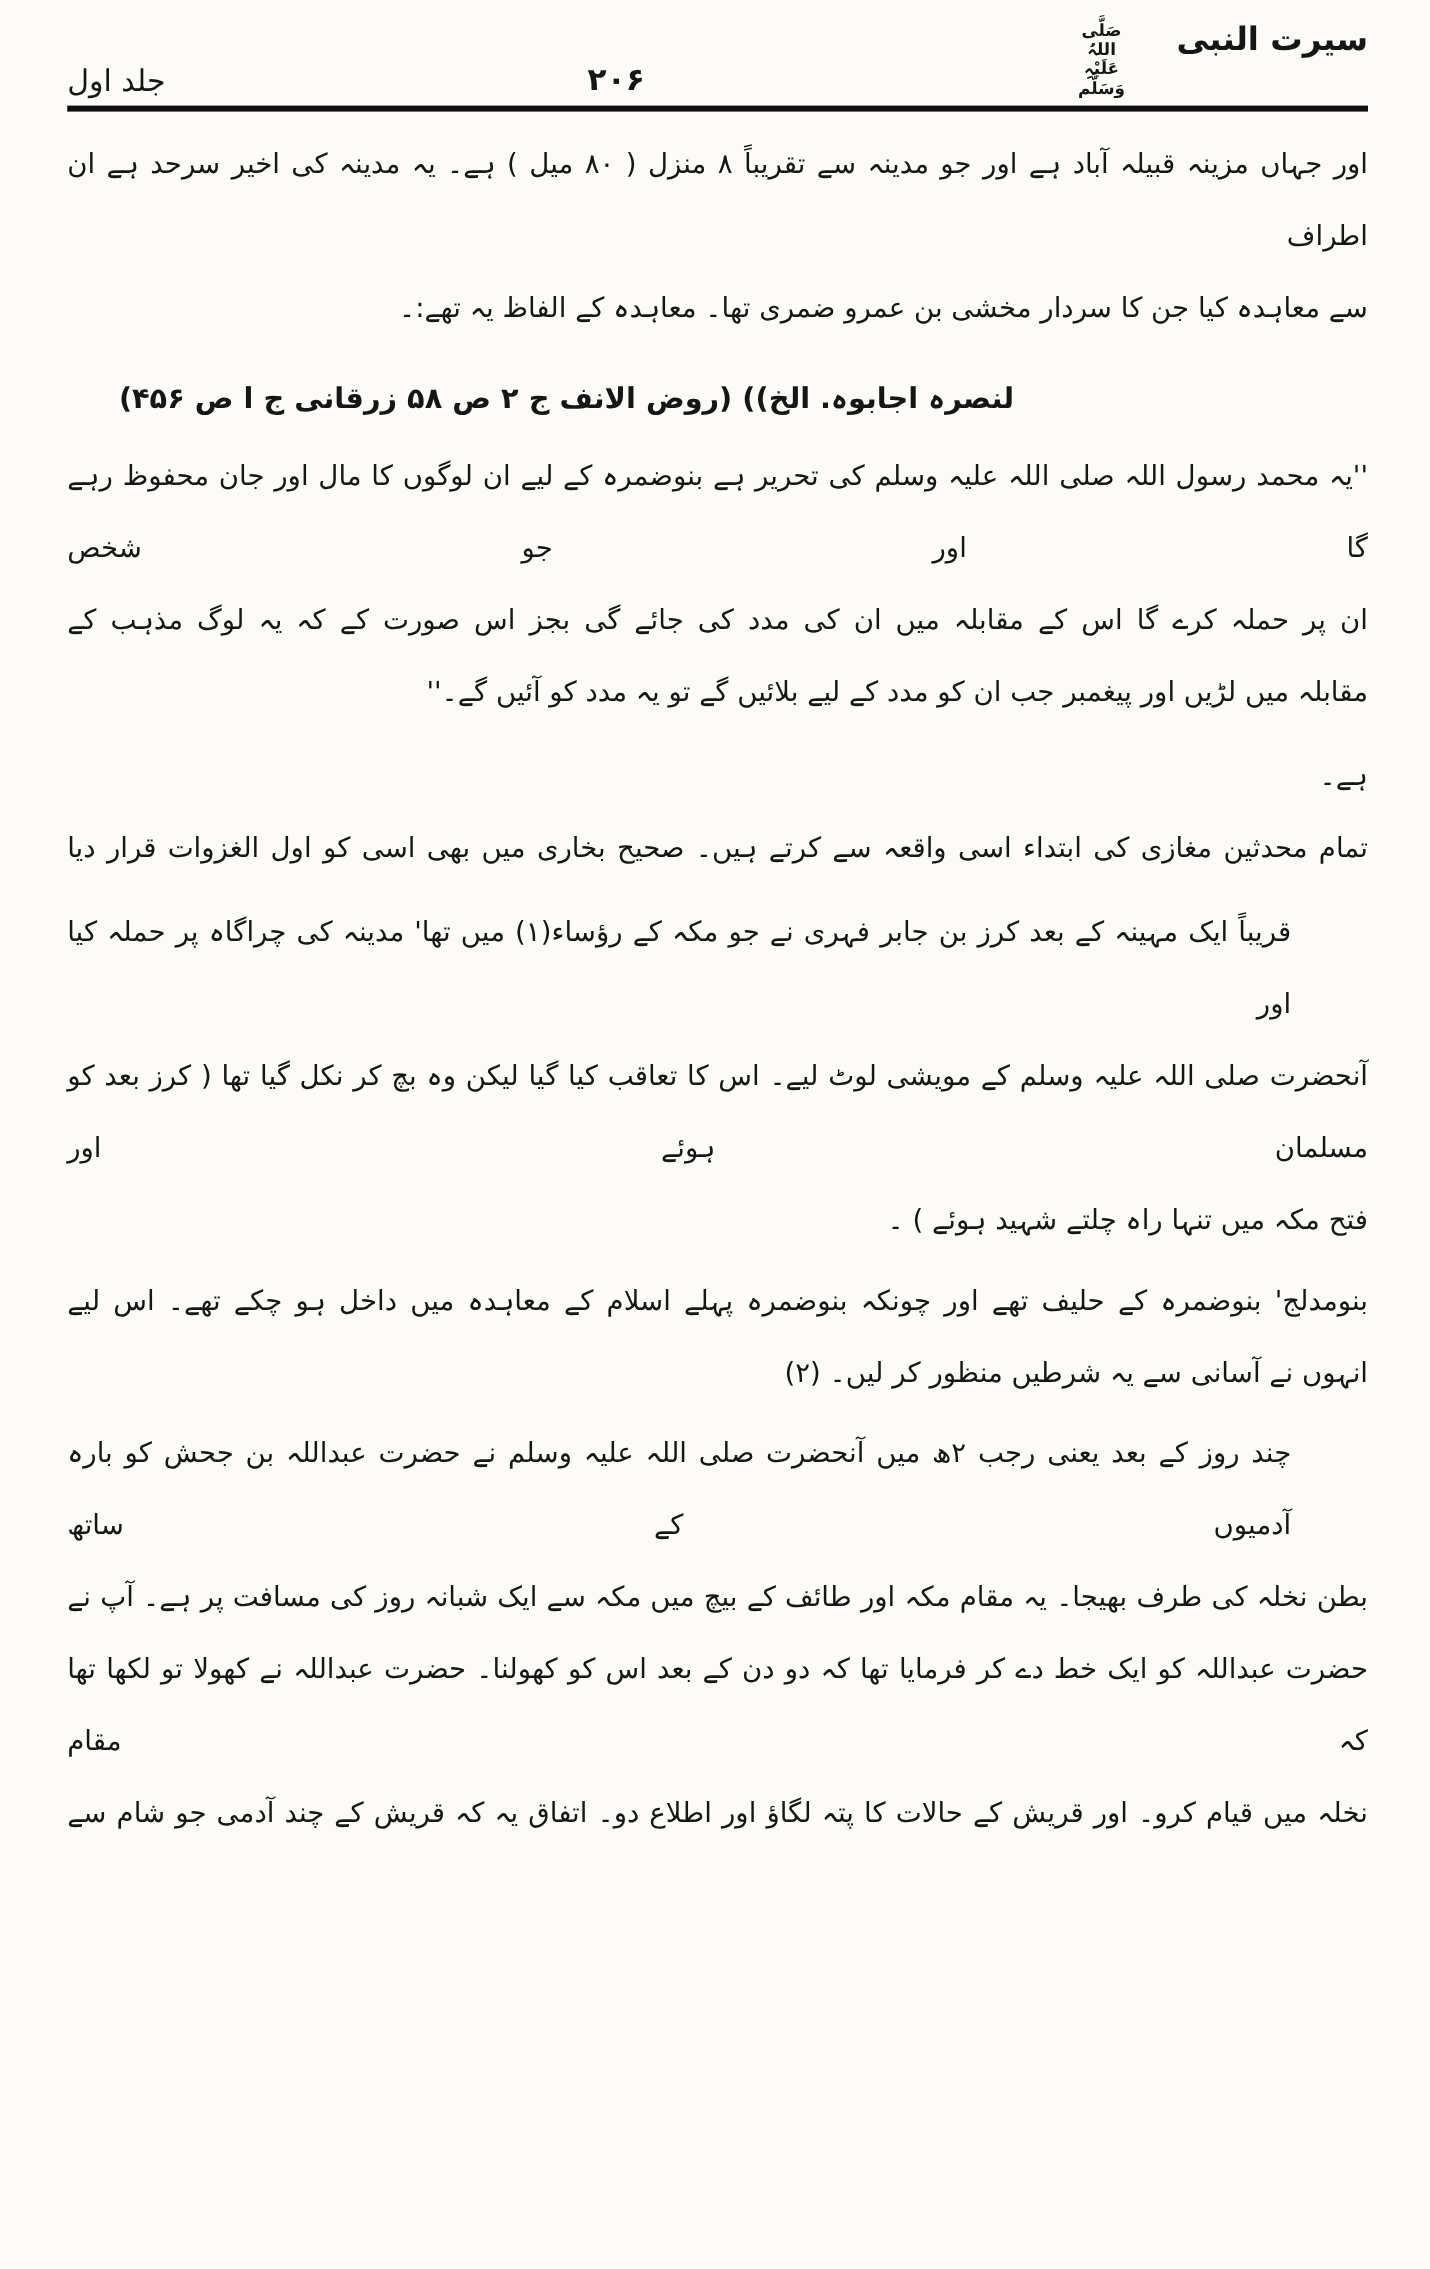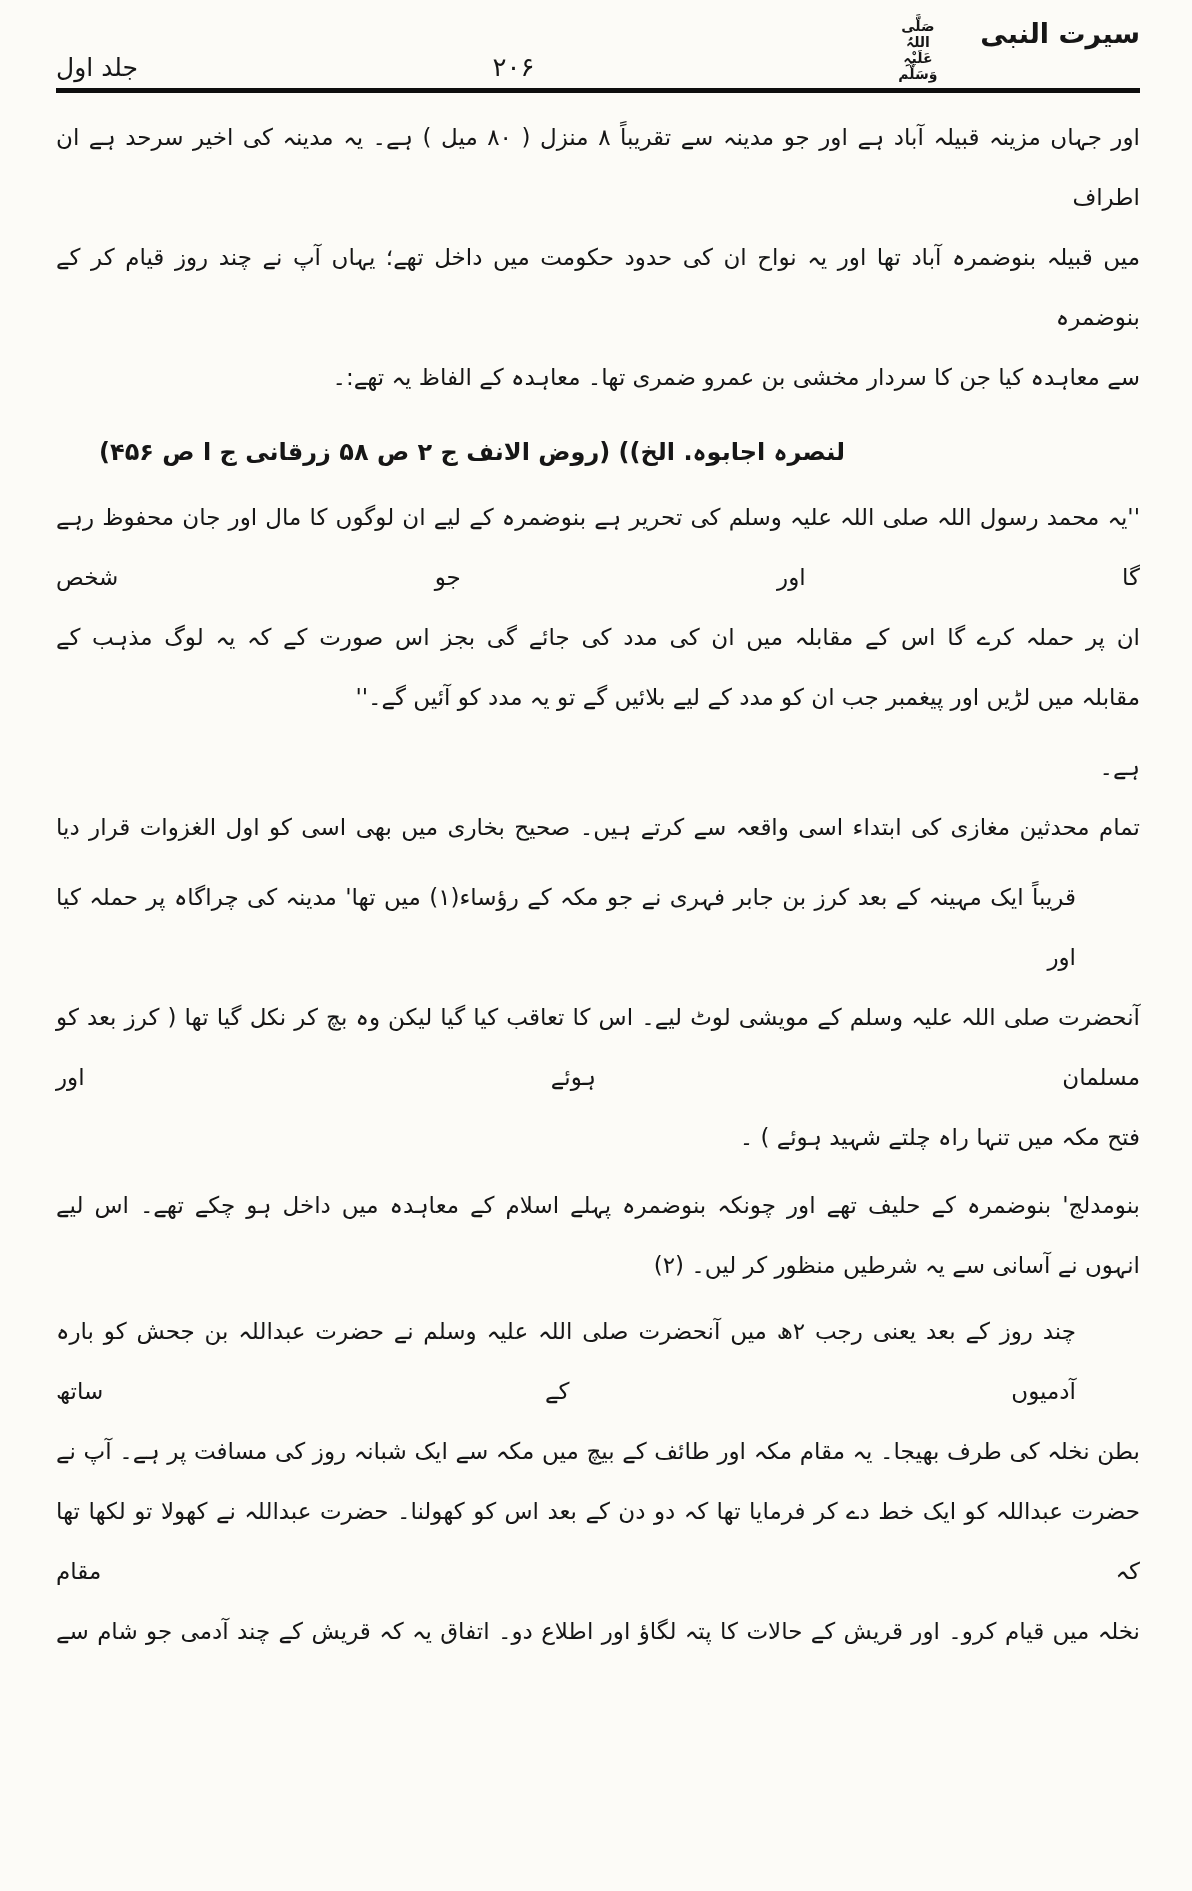--- a/index.html
+++ b/index.html
@@ -13,21 +13,21 @@
     box-sizing:border-box;
     padding:0 52px 0 56px;
   }
   
   .hdr{
     display:flex;justify-content:space-between;align-items:flex-end;
     direction:ltr;
     padding-top:30px;height:52px;
   }
   .hdr .vol{font-size:25px;}
-  .hdr .pg{font-size:26px;font-weight:400;letter-spacing:2px;}
+  .hdr .pg{font-size:26px;font-weight:700;letter-spacing:2px;}
   .hdr .ttl{font-size:27px;font-weight:600;direction:rtl;}
   .hdr .hon{
     display:inline-block;font-size:14px;font-weight:700;
     width:58px;line-height:1.15;vertical-align:top;margin-right:24px;
     text-align:center;
   }
   .rule{height:5px;background:#0e0e0e;margin-top:6px;}
   
   .bodytxt{direction:rtl;font-size:23px;}
   .ln{min-height:60px;line-height:60px;text-align:right;}
@@ -56,21 +56,20 @@
       <span>سیرت النبی</span>
       <span class="hon">صَلَّی اللہُ عَلَیْہِ وَسَلَّم</span>
     </span>
   </div>
   <div class="rule"></div>
 
   <div class="bodytxt">
 
     <div class="blk-p1">
       <div class="ln jf">اور جہاں مزینہ قبیلہ آباد ہے اور جو مدینہ سے تقریباً ۸ منزل ( ۸۰ میل ) ہے۔ یہ مدینہ کی اخیر سرحد ہے ان اطراف</div>
-      <div class="ln jf">میں قبیلہ بنوضمرہ آباد تھا اور یہ نواح ان کی حدود حکومت میں داخل تھے؛ یہاں آپ نے چند روز قیام کر کے بنوضمرہ</div>
       <div class="ln">سے معاہدہ کیا جن کا سردار مخشی بن عمرو ضمری تھا۔ معاہدہ کے الفاظ یہ تھے:۔</div>
     </div>
 
     <div class="blk-ar">
       <div class="ln ref">لنصرہ اجابوہ. الخ)) (روض الانف ج ۲ ص ۵۸ زرقانی ج ا ص ۴۵۶)</div>
     </div>
 
     <div class="blk-tr">
       <div class="ln jf">''یہ محمد رسول اللہ صلی اللہ علیہ وسلم کی تحریر ہے بنوضمرہ کے لیے ان لوگوں کا مال اور جان محفوظ رہے گا اور جو شخص</div>
       <div class="ln jf">ان پر حملہ کرے گا اس کے مقابلہ میں ان کی مدد کی جائے گی بجز اس صورت کے کہ یہ لوگ مذہب کے</div>

